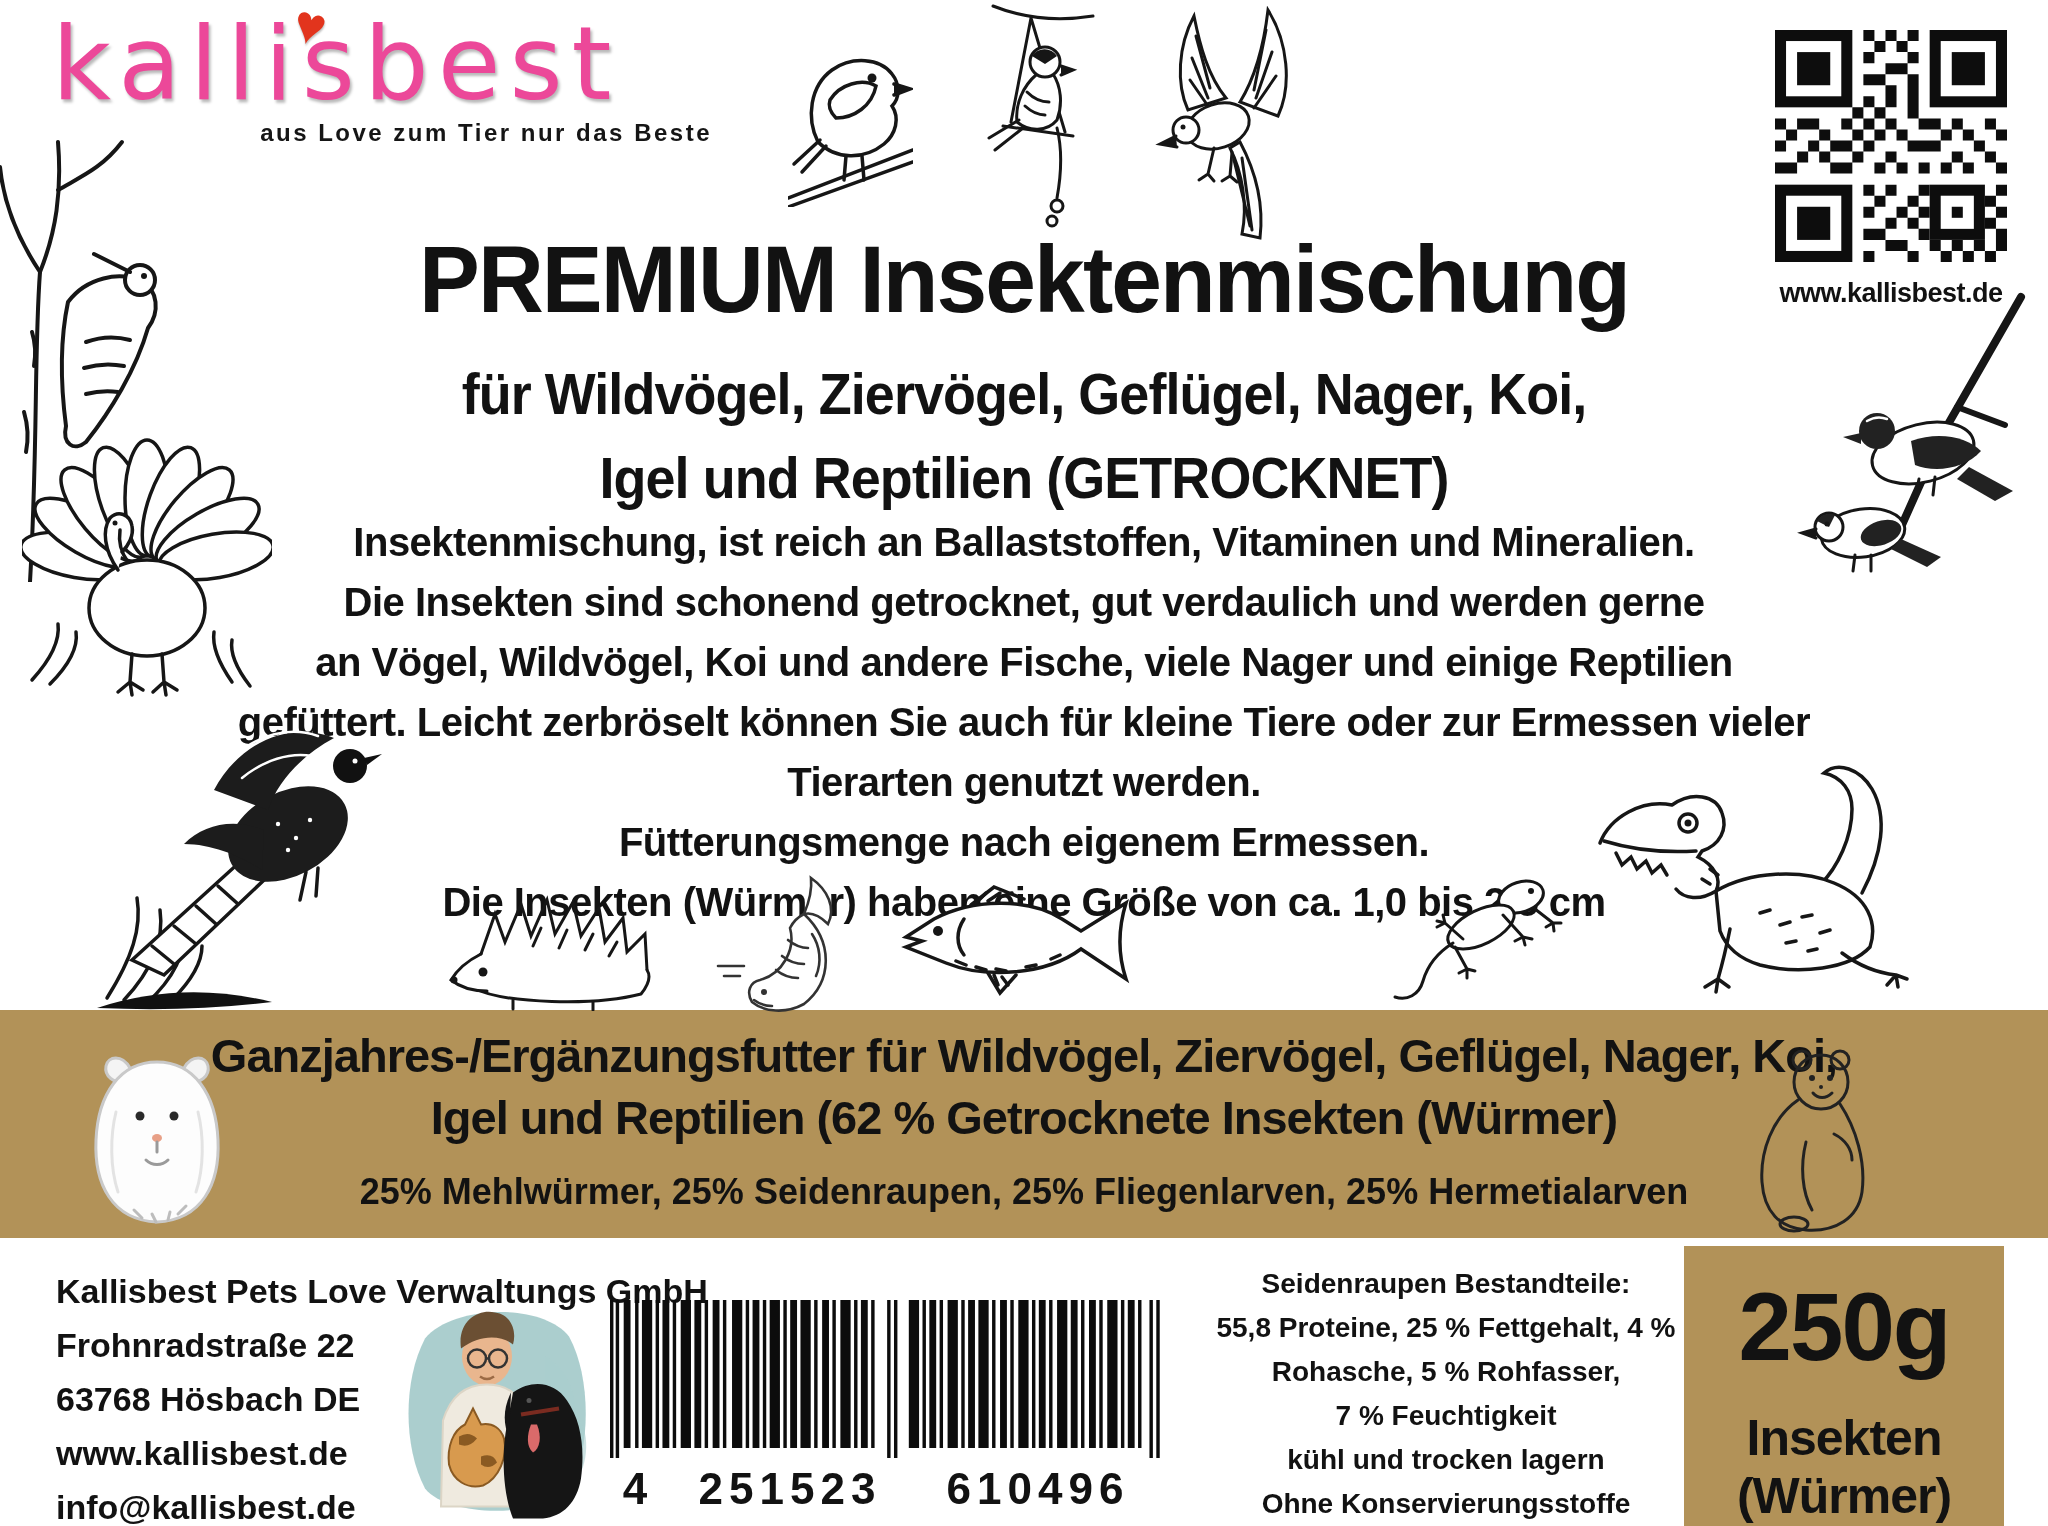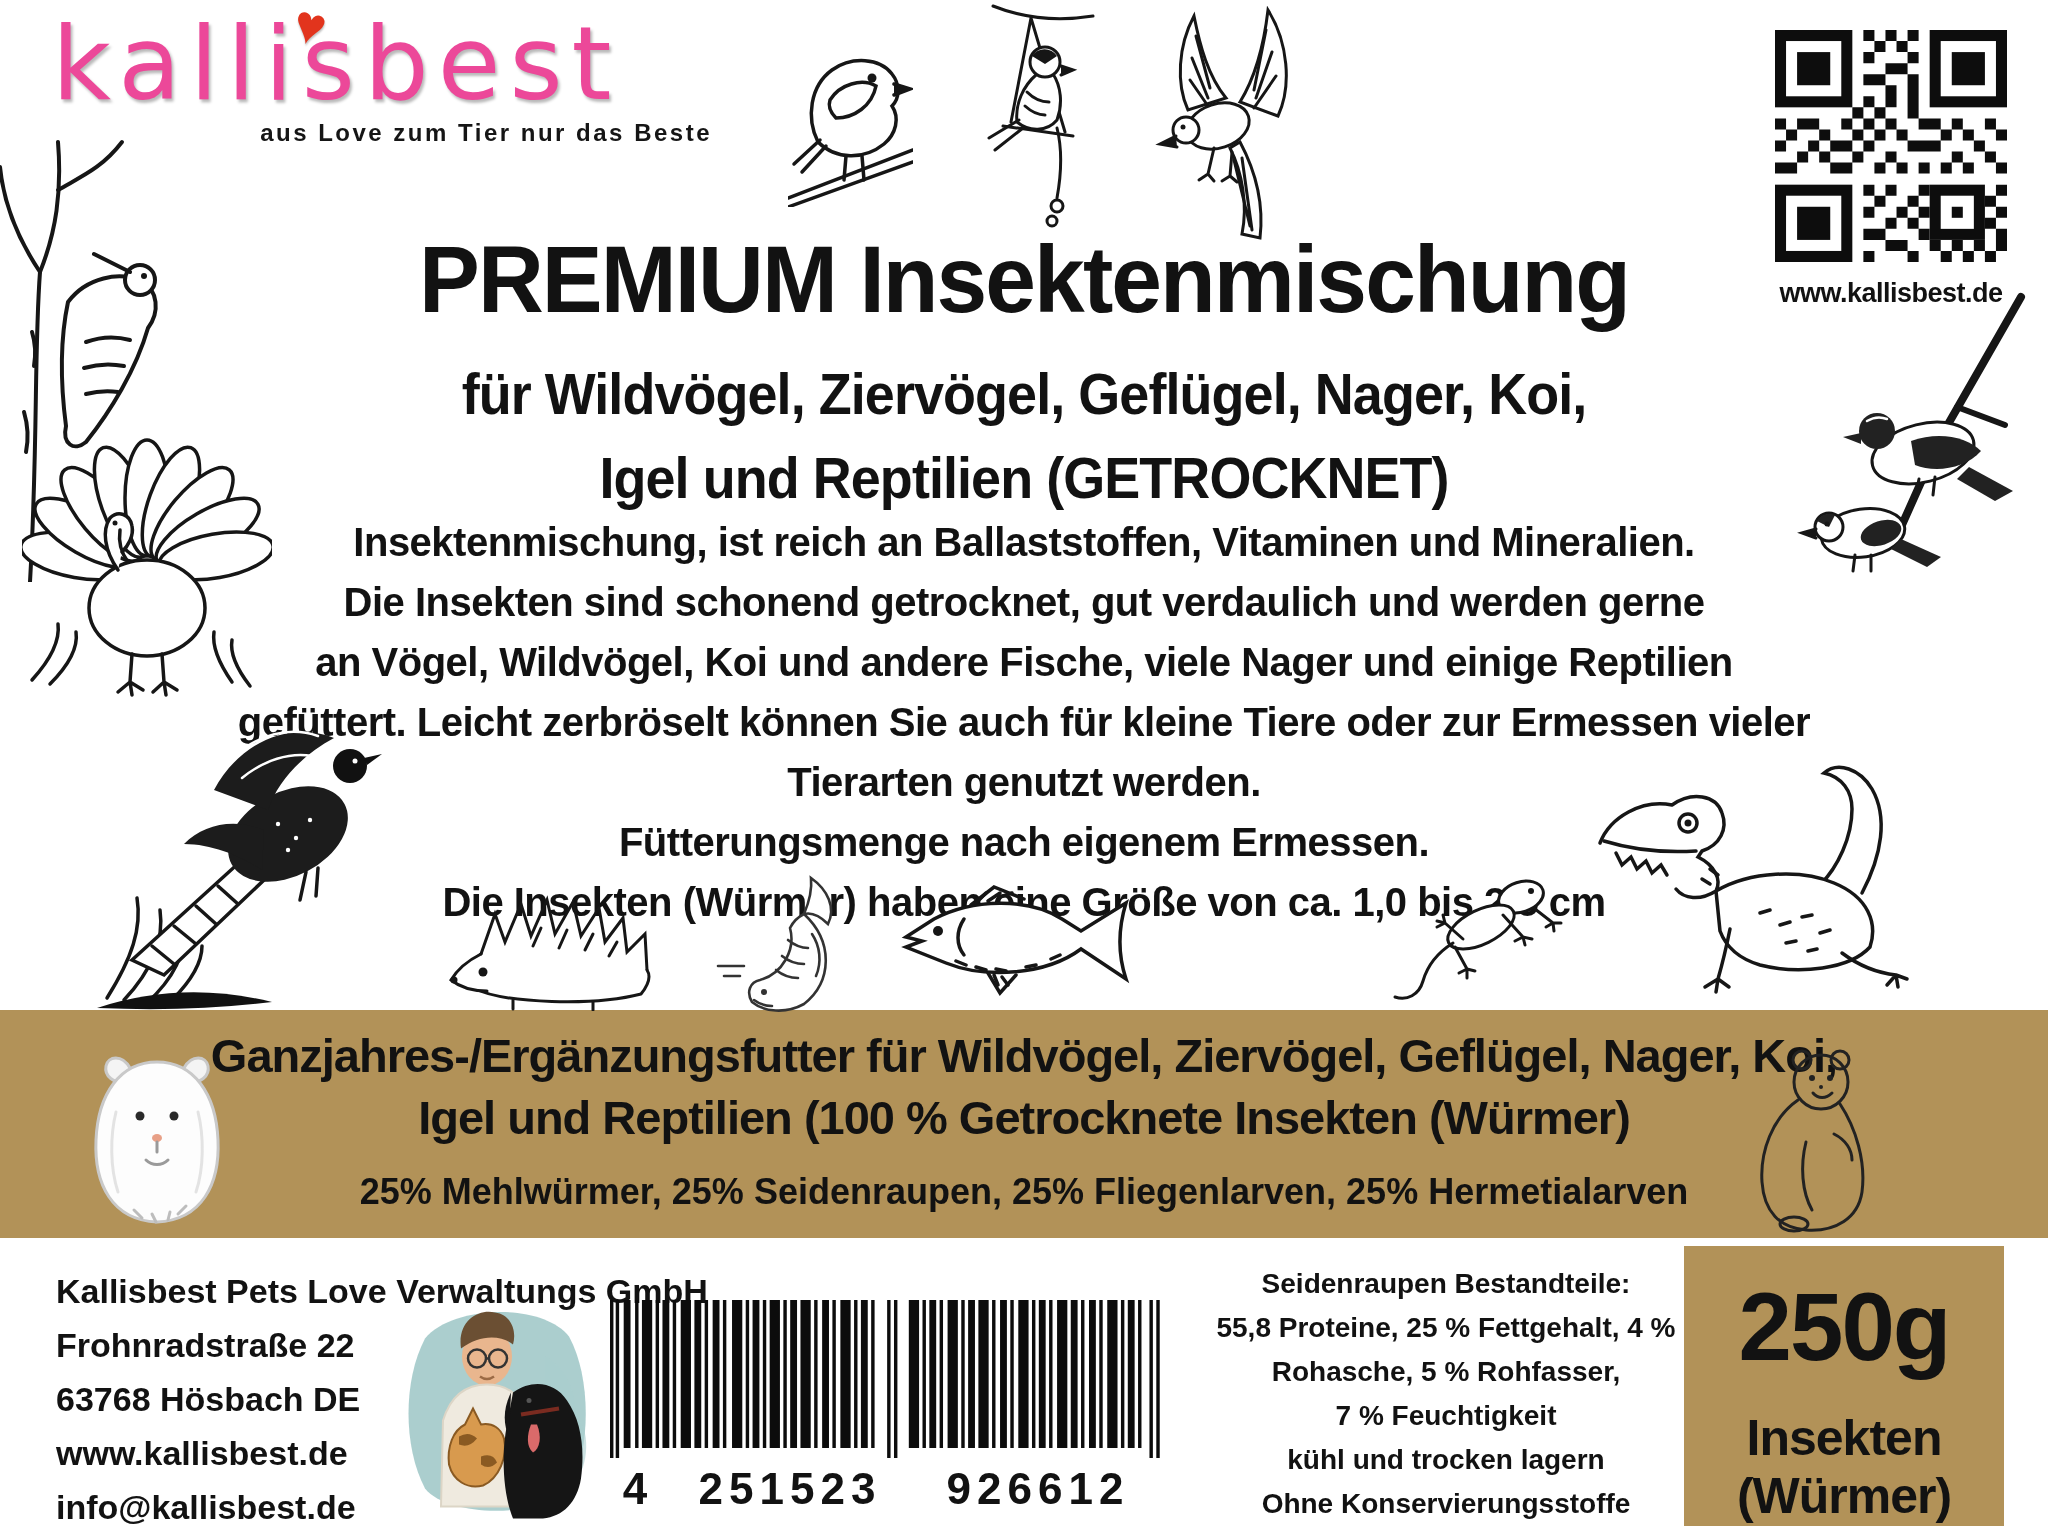--- a/index.html
+++ b/index.html
@@ -101,21 +101,21 @@
   <div>Die Insekten sind schonend getrocknet, gut verdaulich und werden gerne</div>
   <div>an Vögel, Wildvögel, Koi und andere Fische, viele Nager und einige Reptilien</div>
   <div>gefüttert. Leicht zerbröselt können Sie auch für kleine Tiere oder zur Ermessen vieler</div>
   <div>Tierarten genutzt werden.</div>
   <div>Fütterungsmenge nach eigenem Ermessen.</div>
   <div>Die Insekten (Würmer) haben eine Größe von ca. 1,0 bis 2,5 cm</div>
 </div>
 
 <div class="abs banner" style="background:#b29258">
   <div class="banner-l1">Ganzjahres-/Ergänzungsfutter für Wildvögel, Ziervögel, Geflügel, Nager, Koi,</div>
-  <div class="banner-l2">Igel und Reptilien (100 % Getrocknete Insekten (Würmer)</div>
+  <div class="banner-l2">Igel und Reptilien (62 % Getrocknete Insekten (Würmer)</div>
   <div class="banner-l3">25% Mehlwürmer, 25% Seidenraupen, 25% Fliegenlarven, 25% Hermetialarven</div>
 </div>
 
 <div class="abs company">
   <div>Kallisbest Pets Love Verwaltungs GmbH</div>
   <div>Frohnradstraße 22</div>
   <div>63768 Hösbach DE</div>
   <div>www.kallisbest.de</div>
   <div>info@kallisbest.de</div>
 </div>
@@ -204,21 +204,21 @@
           <rect x="454" y="0" width="6" height="148"></rect>
           <rect x="463" y="0" width="3" height="148"></rect>
       <rect x="473" y="0" width="3" height="158"></rect>
           <rect x="479" y="0" width="3" height="158"></rect>
     </g>
   </svg>
   </span>
   <div class="barcode-digits">
     <span>4</span>
     <span>251523</span>
-    <span>926612</span>
+    <span>610496</span>
   </div>
 </div>
 
 <div class="abs analysis">
   <div>Seidenraupen Bestandteile:</div>
   <div>55,8 Proteine, 25 % Fettgehalt, 4 %</div>
   <div>Rohasche, 5 % Rohfasser,</div>
   <div>7 % Feuchtigkeit</div>
   <div>kühl und trocken lagern</div>
   <div>Ohne Konservierungsstoffe</div>

